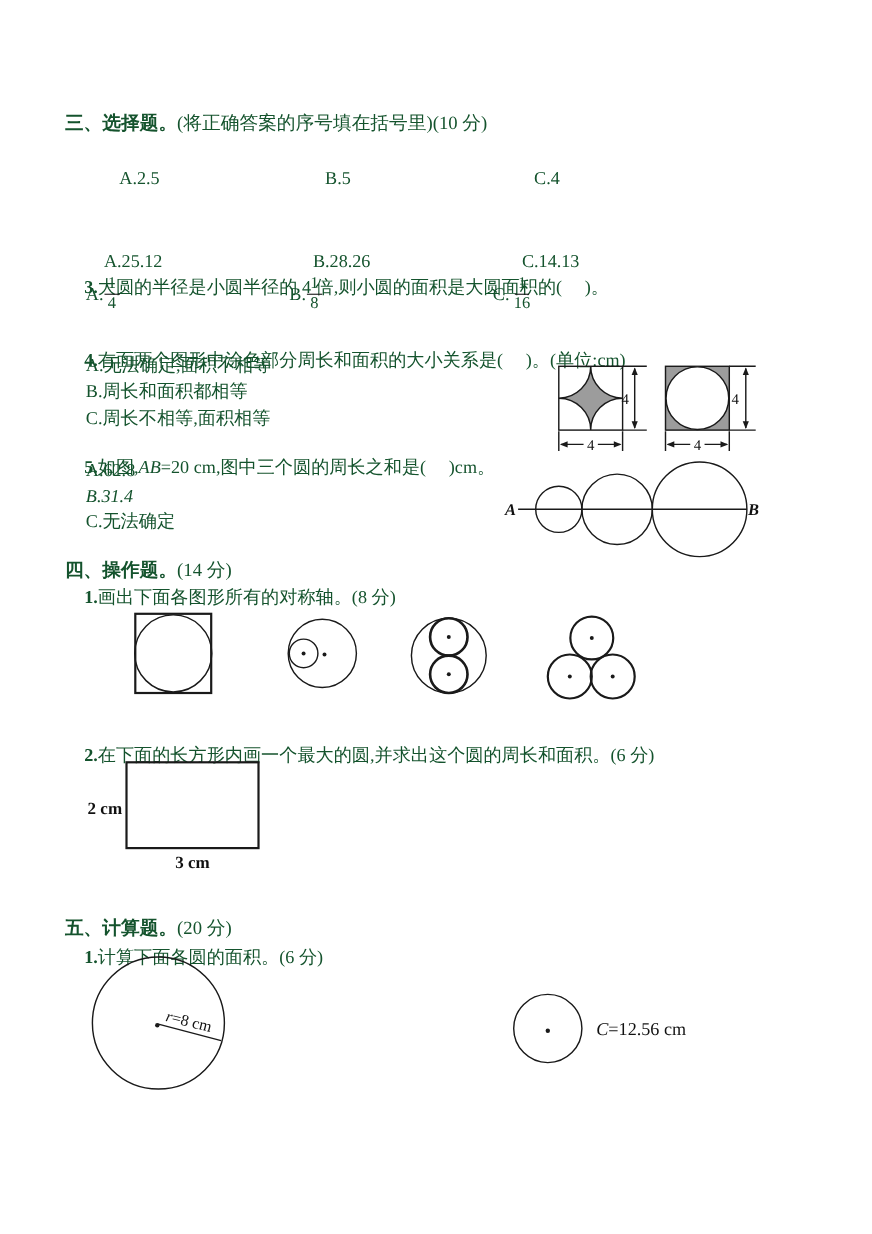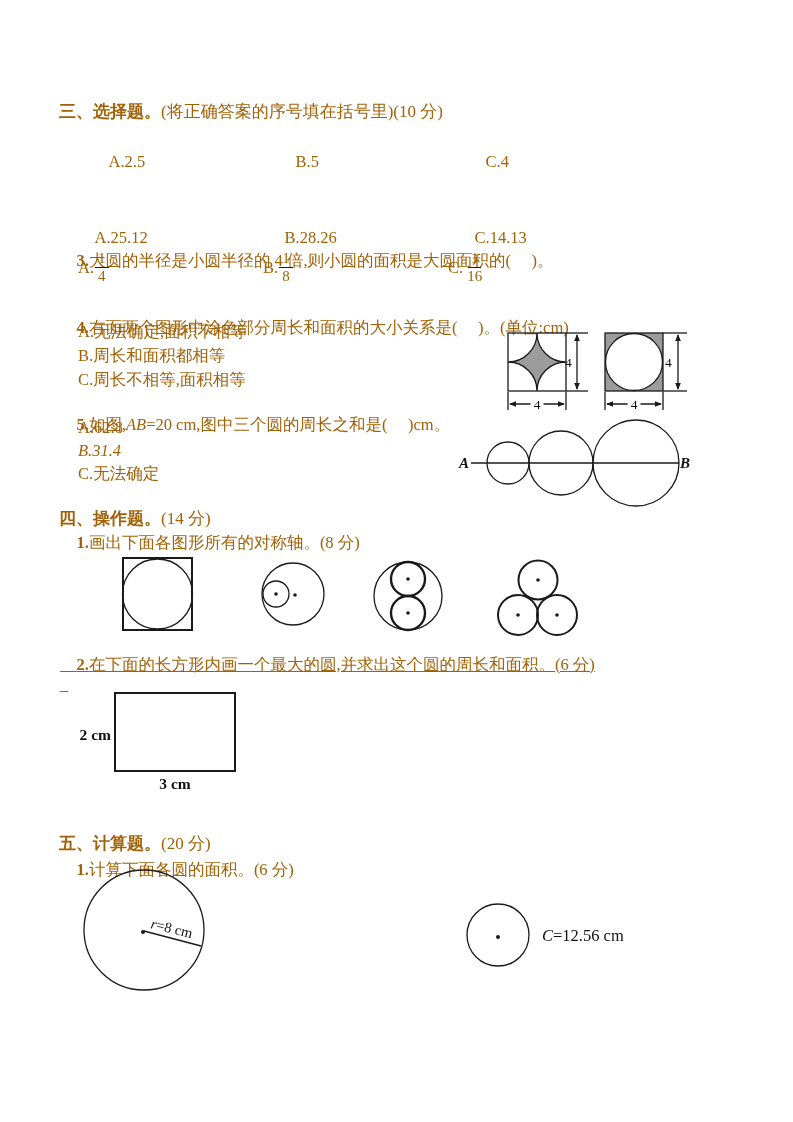--- a/index.html
+++ b/index.html
@@ -1,20 +1,20 @@
 <!DOCTYPE html>
 <html><head>
 <meta charset="utf-8">
 <style>
   html,body { margin:0; padding:0; background:#ffffff; }
   .page {
     position:relative; width:793px; height:992px; margin:0 auto;
     background:#ffffff; overflow:hidden;
     font-family:"Liberation Serif","DejaVu Serif",serif;
-    color:#a16207;
+    color:#14532d;
   }
   .line { position:absolute; white-space:pre; font-size:16.5px; line-height:1.25; }
   .bold { font-weight:bold; }
   .heading { font-size:17px; }
   .heading .title { font-weight:bold; font-family:"Liberation Sans","DejaVu Sans",sans-serif; }
   .itl { font-style:italic; }
   .col1 { display:inline-block; width:187px; }
   .col2 { display:inline-block; width:190px; }
   .fopt { position:absolute; display:flex; align-items:center; font-size:16.5px; }
   .frac { display:inline-flex; flex-direction:column; align-items:center;
@@ -161,21 +161,21 @@
     <circle class="dot" cx="313" cy="63" r="1.8"></circle>
 
     <circle class="sk2" cx="443" cy="30" r="19.5"></circle>
     <circle class="sk2" cx="423" cy="65" r="20"></circle>
     <circle class="sk2" cx="462" cy="65" r="20"></circle>
     <circle class="dot" cx="443" cy="30" r="1.8"></circle>
     <circle class="dot" cx="423" cy="65" r="1.8"></circle>
     <circle class="dot" cx="462" cy="65" r="1.8"></circle>
   </svg>
 
-  <div class="line" style="left:60px; top:634px;text-decoration:underline;">
+  <div class="line" style="left:60px; top:656px;">
     <span class="bold">2.</span><span>在下面的长方形内画一个最大的圆,并求出这个圆的周长和面积。(6 分)</span>
   </div>
 
   <svg class="fig" style="left:75px; top:688px;" width="240" height="105" viewBox="0 0 240 105">
     <rect class="sk2" x="40" y="5" width="120" height="78"></rect>
     <text x="36" y="52" text-anchor="end" font-size="15.5" font-weight="bold">2 cm</text>
     <text x="100" y="101" text-anchor="middle" font-size="15.5" font-weight="bold">3 cm</text>
   </svg>
 
   <div class="line heading" style="left:42px; top:812px;">

